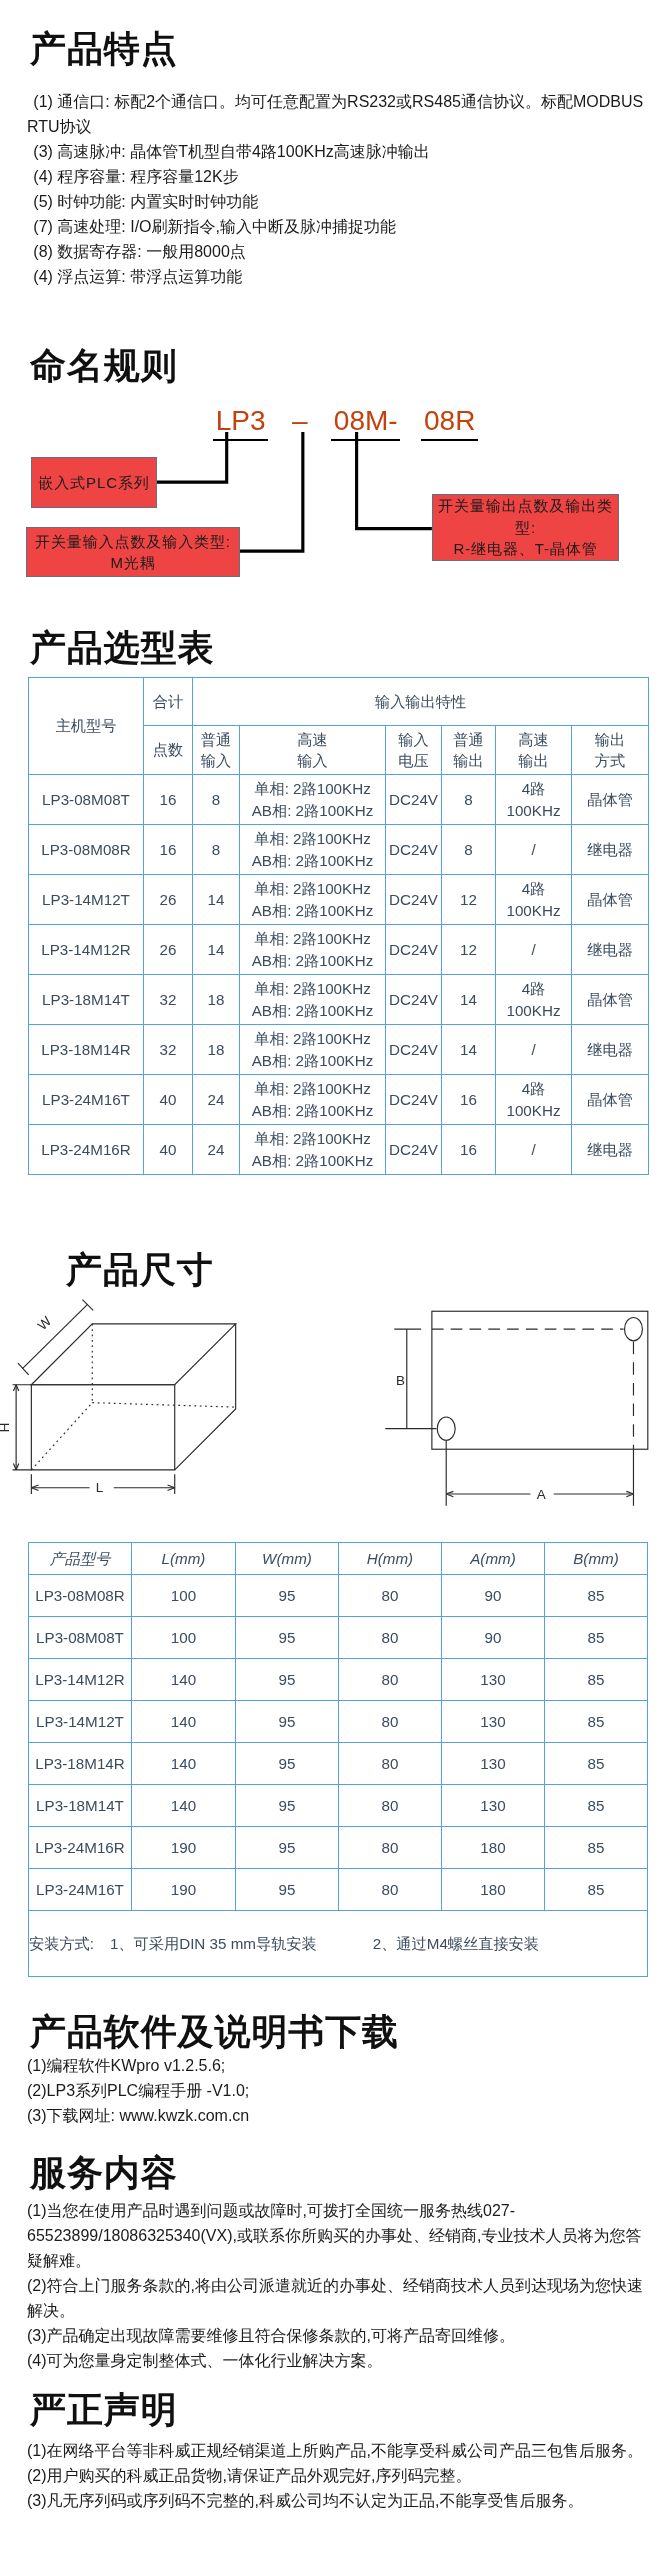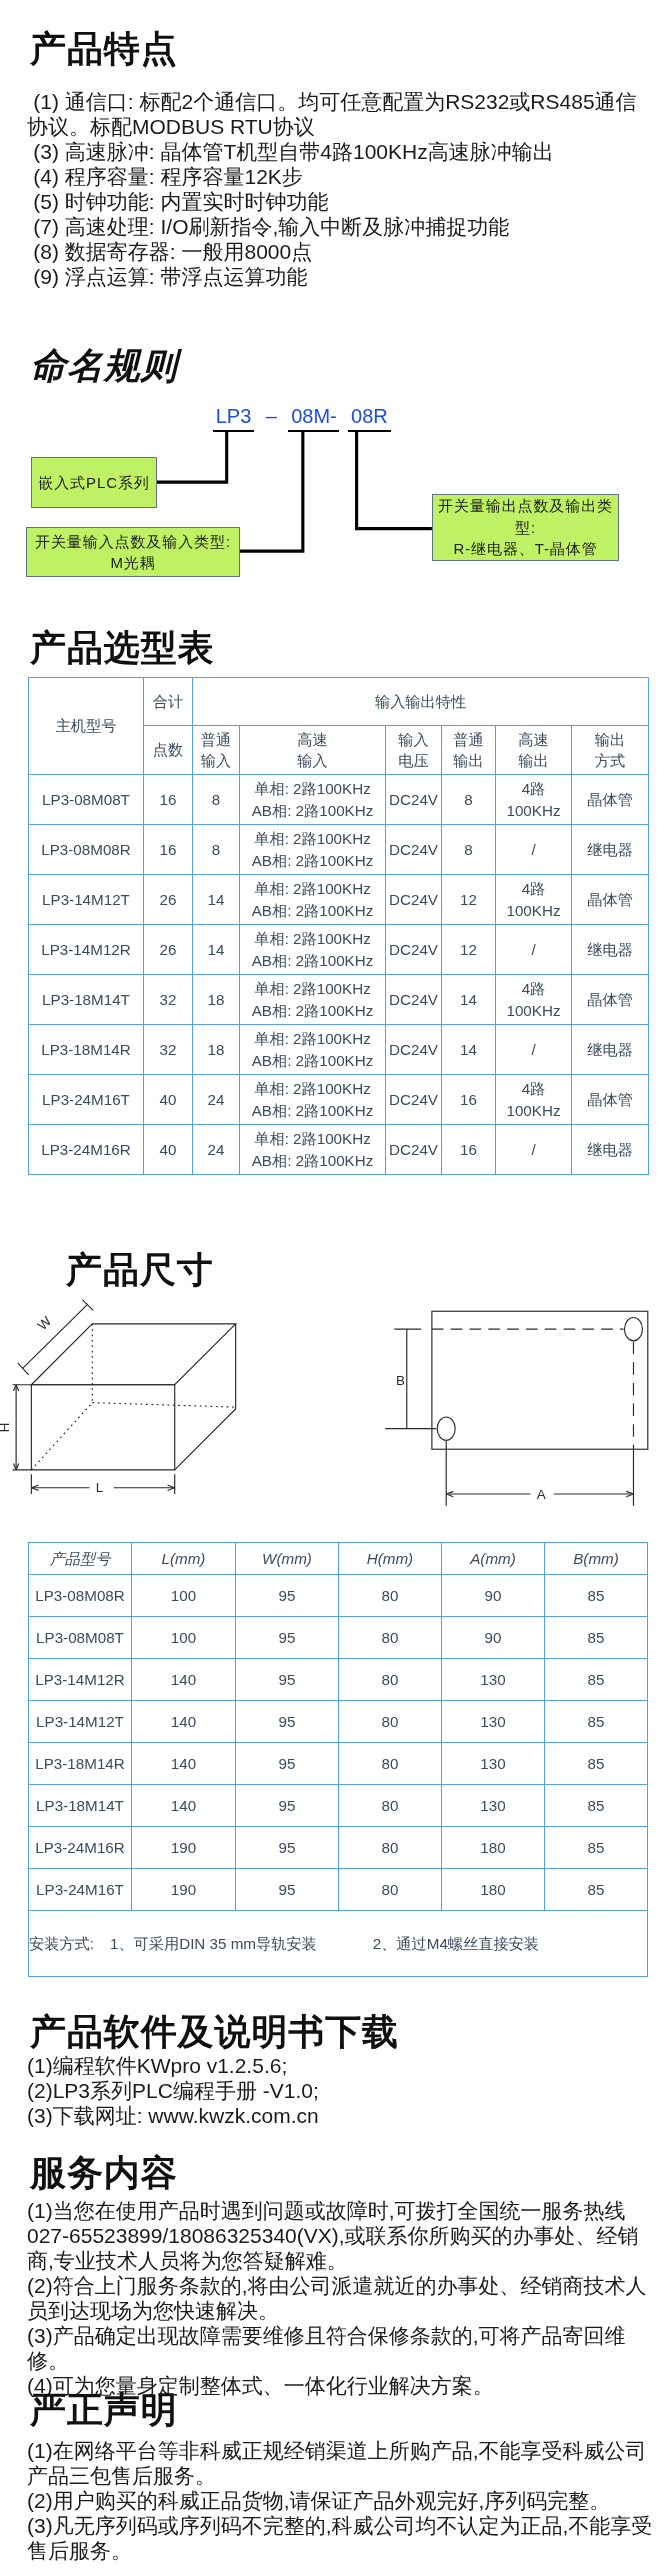--- a/index.html
+++ b/index.html
@@ -1,26 +1,26 @@
 <!DOCTYPE html>
 <html style="font-size:14.3px"><head>
 <meta charset="utf-8">
 <style>
   html,body{margin:0;padding:0;background:#fff;}
   #page{position:relative;width:672px;height:2576px;background:#ffffff;
         font-family:"Liberation Sans","DejaVu Sans",sans-serif;color:#1b1b1b;overflow:hidden;}
   .abs{position:absolute;}
   .sec-title{font-size:36px;font-weight:700;color:#101010;letter-spacing:0.9px;}
-  .para{font-size:21px;line-height:25px;color:#1b1b1b;}
+  .para{font-size:16px;line-height:25px;color:#1b1b1b;}
   .indent .para{text-indent:6.3px;}
   
-  .model-row{display:flex;gap:9px;font-size:20px;color:#1d4ed8;}
+  .model-row{display:flex;gap:21px;font-size:28px;color:#c2410c;}
   .model-part{padding:0 2.7px 1.8px 2.7px;}
   .model-part.u{border-bottom:2.2px solid #000;}
-  .nm-box{background:#bef264;border:1.3px solid #5f7183;display:flex;align-items:center;justify-content:center;
+  .nm-box{background:#ef4444;border:1.3px solid #5f7183;display:flex;align-items:center;justify-content:center;
           text-align:center;font-size:15px;line-height:21.5px;color:#1c1c1c;white-space:pre-line;letter-spacing:0.9px;}
   
   table.blue{border-collapse:collapse;table-layout:fixed;width:619px;}
   table.blue th,table.blue td{border:0.9px solid #55a2de;text-align:center;vertical-align:middle;
           font-size:15.2px;font-weight:400;color:#3b4c5e;white-space:pre-line;line-height:21.5px;padding:0;}
   #sel-table thead tr.r1{height:48px;} #sel-table thead tr.r2{height:49px;}
   #sel-table tbody tr{height:50px;}
   #dims-table thead tr{height:32px;font-style:italic;} #dims-table tbody tr{height:42px;}
   #dims-table tr.install{height:39px;}
   td.install-cell{text-align:left;padding-left:10.8px;}
@@ -35,24 +35,24 @@
 <div id="page">
 
   <div class="abs sec-title" style="left:30px;top:25px;">产品特点</div>
   <div class="abs indent" style="left:27px;top:89px;width:623px;">
       <div class="para">(1) 通信口:  标配2个通信口。均可任意配置为RS232或RS485通信协议。标配MODBUS RTU协议</div>
       <div class="para">(3) 高速脉冲: 晶体管T机型自带4路100KHz高速脉冲输出</div>
       <div class="para">(4) 程序容量: 程序容量12K步</div>
       <div class="para">(5) 时钟功能: 内置实时时钟功能</div>
       <div class="para">(7) 高速处理: I/O刷新指令,输入中断及脉冲捕捉功能</div>
       <div class="para">(8) 数据寄存器: 一般用8000点</div>
-      <div class="para">(9) 浮点运算: 带浮点运算功能</div>
+      <div class="para">(4) 浮点运算: 带浮点运算功能</div>
     </div>
 
-  <div class="abs sec-title" style="left:30px;top:342px;font-style:italic;">命名规则</div>
+  <div class="abs sec-title" style="left:30px;top:342px;">命名规则</div>
   <div class="abs" style="left:0;top:394px;width:672px;height:229px;">
     <svg class="abs" style="left:0;top:0;" width="672" height="229" viewBox="0 0 750 255">
       <path d="M253,42 V98 H174" stroke="#000" stroke-width="3.5" fill="none"></path>
       <path d="M338,42 V175 H266" stroke="#000" stroke-width="3.5" fill="none"></path>
       <path d="M398,42 V150 H482" stroke="#000" stroke-width="3.5" fill="none"></path>
     </svg>
     <div class="abs model-row" style="left:213px;top:10.8px;">
         <span class="model-part u">LP3</span>
         <span class="model-part">–</span>
         <span class="model-part u">08M-</span>

